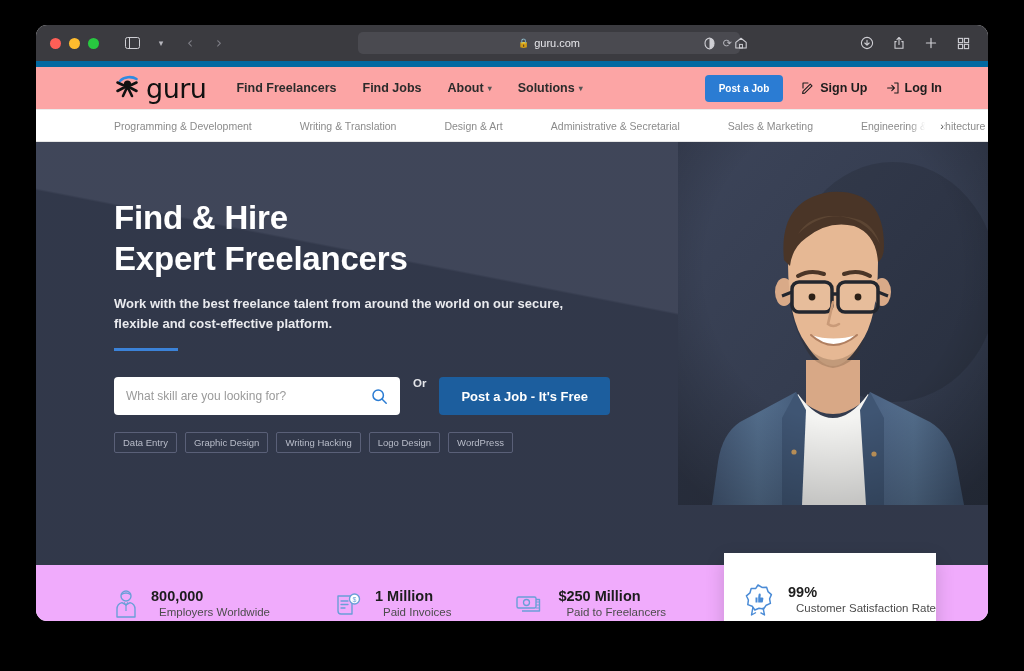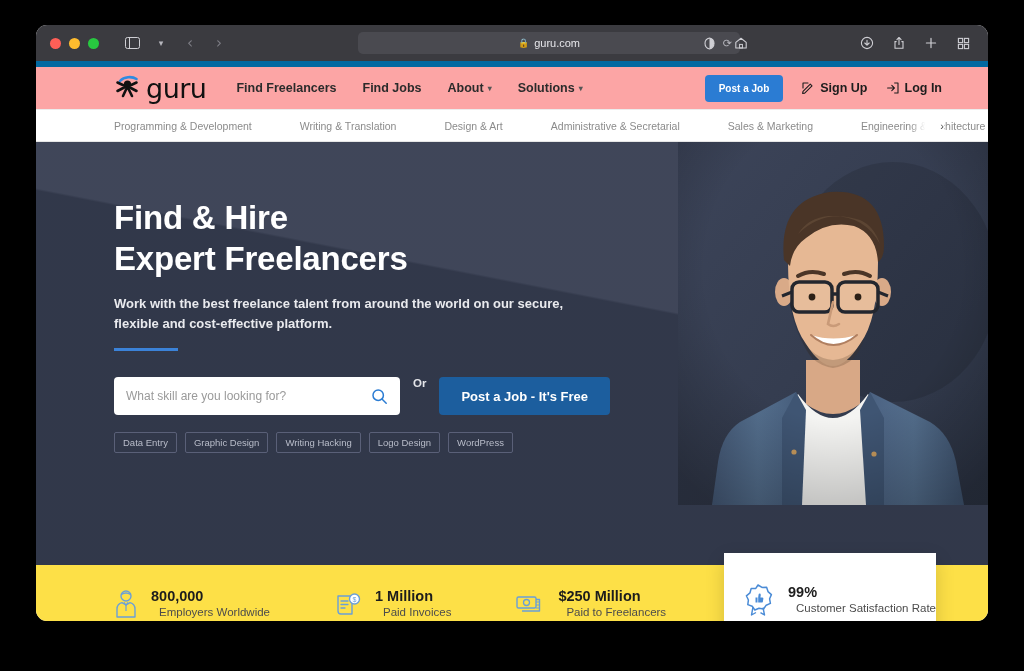--- a/index.html
+++ b/index.html
@@ -144,21 +144,21 @@
   .tags { display: flex; gap: 8px; margin-top: 17px; }
   .tag {
     border: 1px solid #5a6078; color: #b9bdca; font-size: 9.5px;
     padding: 4px 8px; border-radius: 2px; white-space: nowrap; background: transparent;
     cursor: pointer;
     text-align: center;
   }
 
   
   .statsbar {
-    position: relative; height: 77px; background: #fde047;
+    position: relative; height: 77px; background: #f0abfc;
     display: flex; align-items: center; padding-left: 78px; gap: 64px;
   }
   .stat { display: flex; align-items: center; gap: 13px; }
   .stat-txt .num { font-size: 14.5px; font-weight: 700; color: #1c1c1c; line-height: 1.25; }
   .stat-txt .lbl { font-size: 11.5px; color: #4c4c4c; line-height: 1.3; margin-left: 8px; }
 
   .float-card {
     position: absolute; right: 52px; top: -12px; width: 212px; height: 93px;
     background: #fff; box-shadow: 0 7px 18px rgba(0,0,0,0.16);
     display: flex; align-items: center; gap: 14px; padding-left: 18px; z-index: 6;

